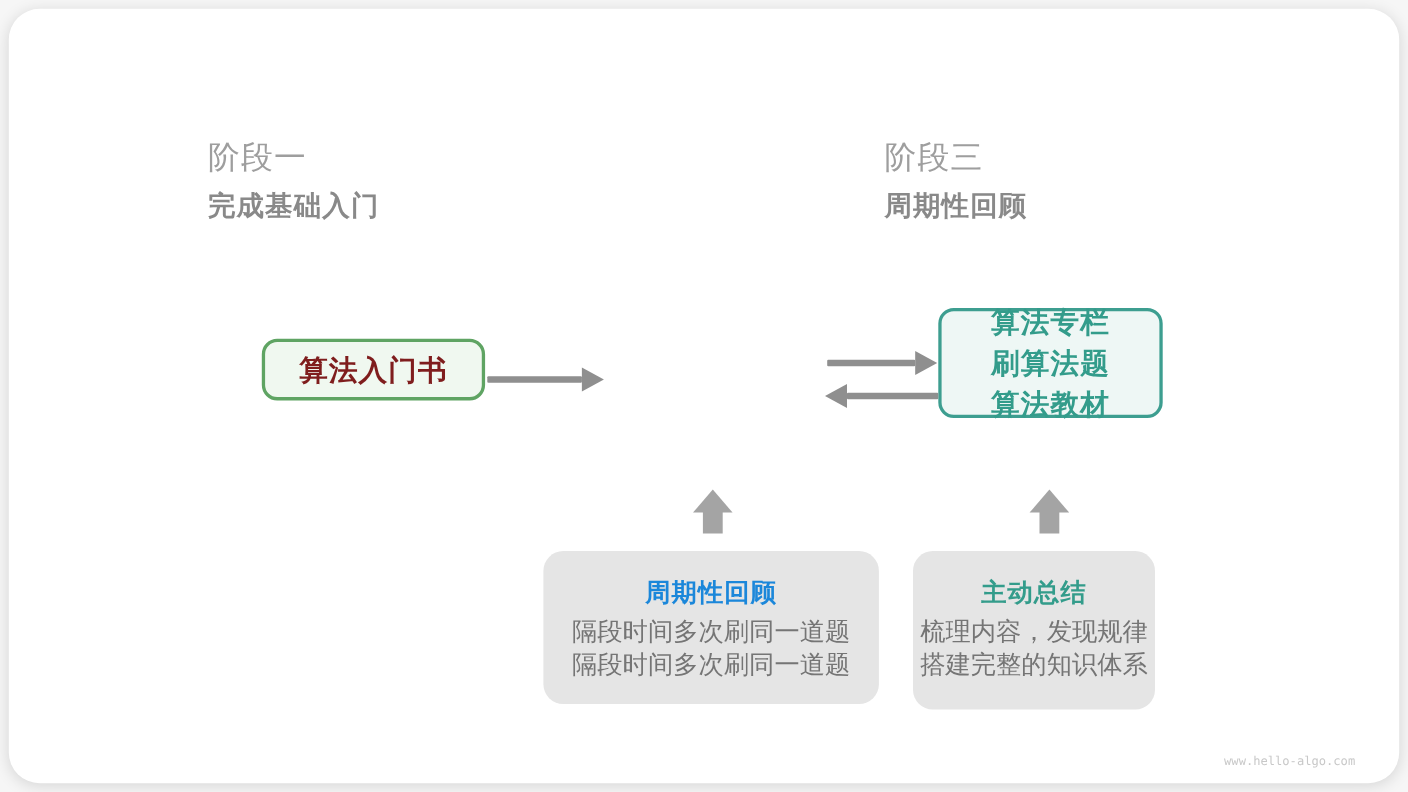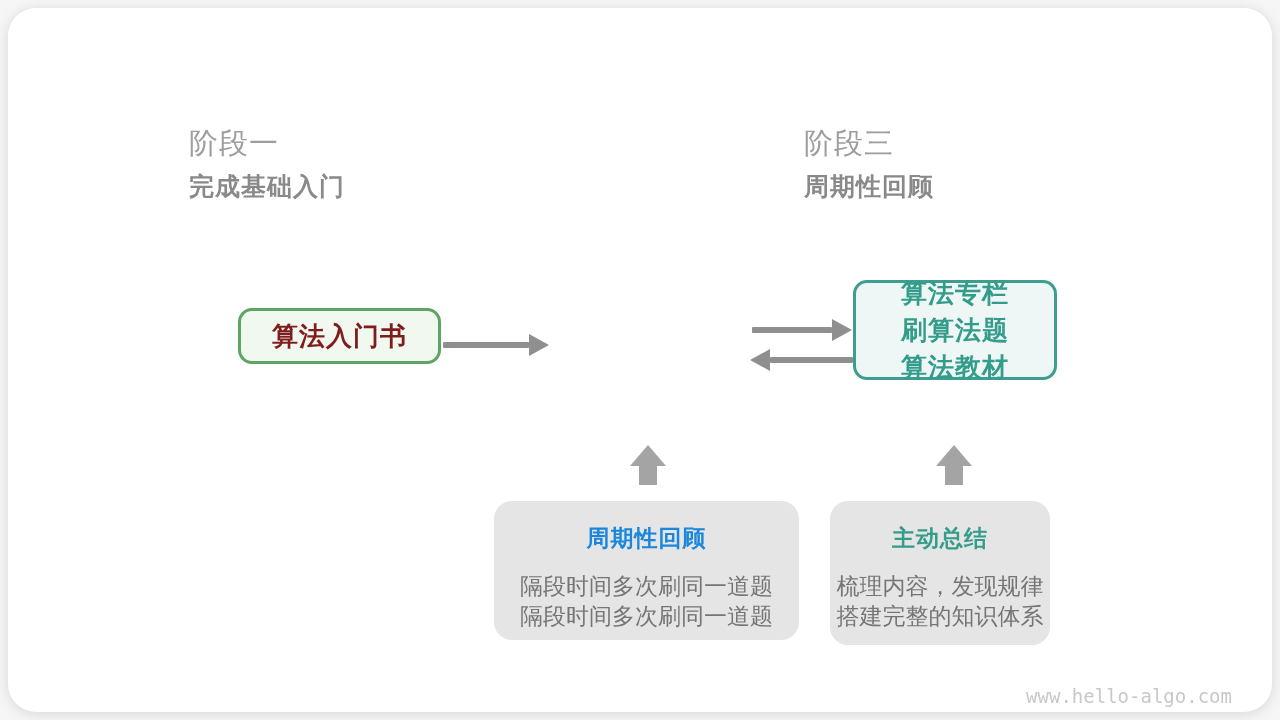--- a/index.html
+++ b/index.html
@@ -49,30 +49,30 @@
     border-left: 18px solid transparent; border-right: 18px solid transparent;
     border-bottom: 21px solid #a4a4a4; }
   .up-stem { position: absolute; width: 18px; height: 20px; background: #a4a4a4; }
   
   .callout {
     position: absolute; box-sizing: border-box; background: #e5e5e5; border-radius: 18px;
     display: flex; flex-direction: column; align-items: center;
     padding-top: 22px;
   }
   .callout .title { font-size: 23px; font-weight: bold; letter-spacing: 1px; }
-  .callout .body { margin-top: 17px; font-size: 23px; color: #757575; line-height: 30px; text-align: center; }
+  .callout .body { margin-top: 5px; font-size: 23px; color: #757575; line-height: 30px; text-align: center; }
   .callout1 { left: 486px; top: 493px; width: 305px; height: 139px; }
   .callout2 { left: 822px; top: 493px; width: 220px; height: 144px; }
   .title-blue { color: #1b87da; }
   .title-teal { color: #339c8b; }
   
   .watermark {
     position: absolute; right: 40px; top: 677px;
     font-family: "DejaVu Sans Mono", monospace;
-    font-size: 19px; color: #c8c8c8;
+    font-size: 11px; color: #c8c8c8;
   }
 </style>
 </head>
 <body>
 
 <div class="canvas">
   <div class="card">
 
     <div class="stage stage1">
       <div class="label">阶段一</div>

